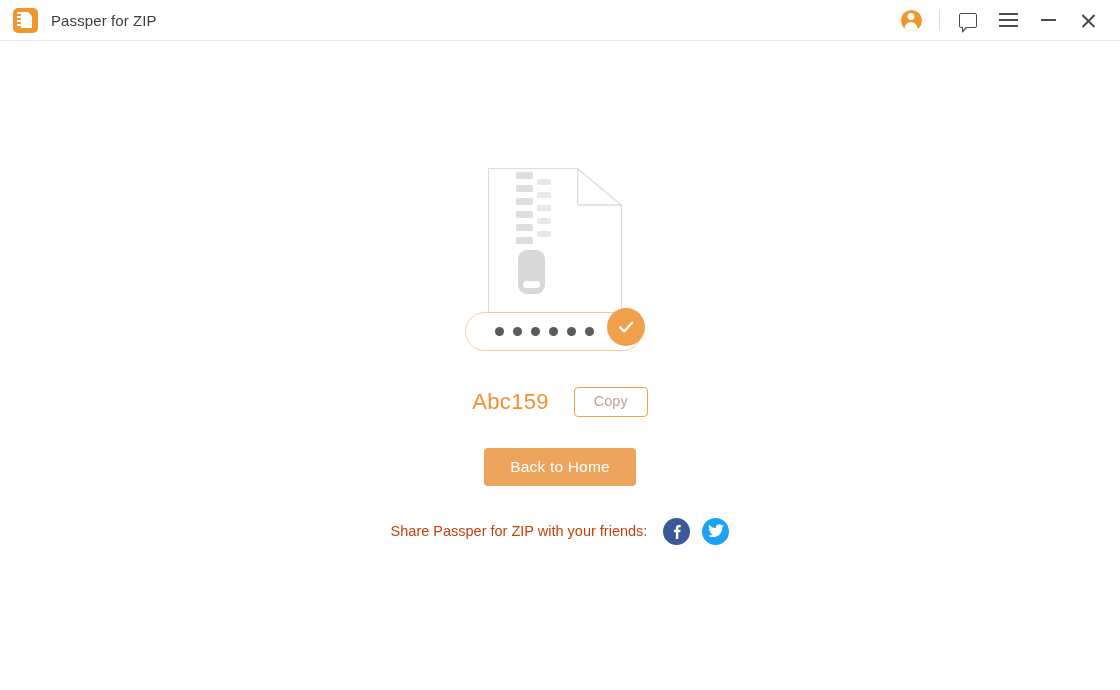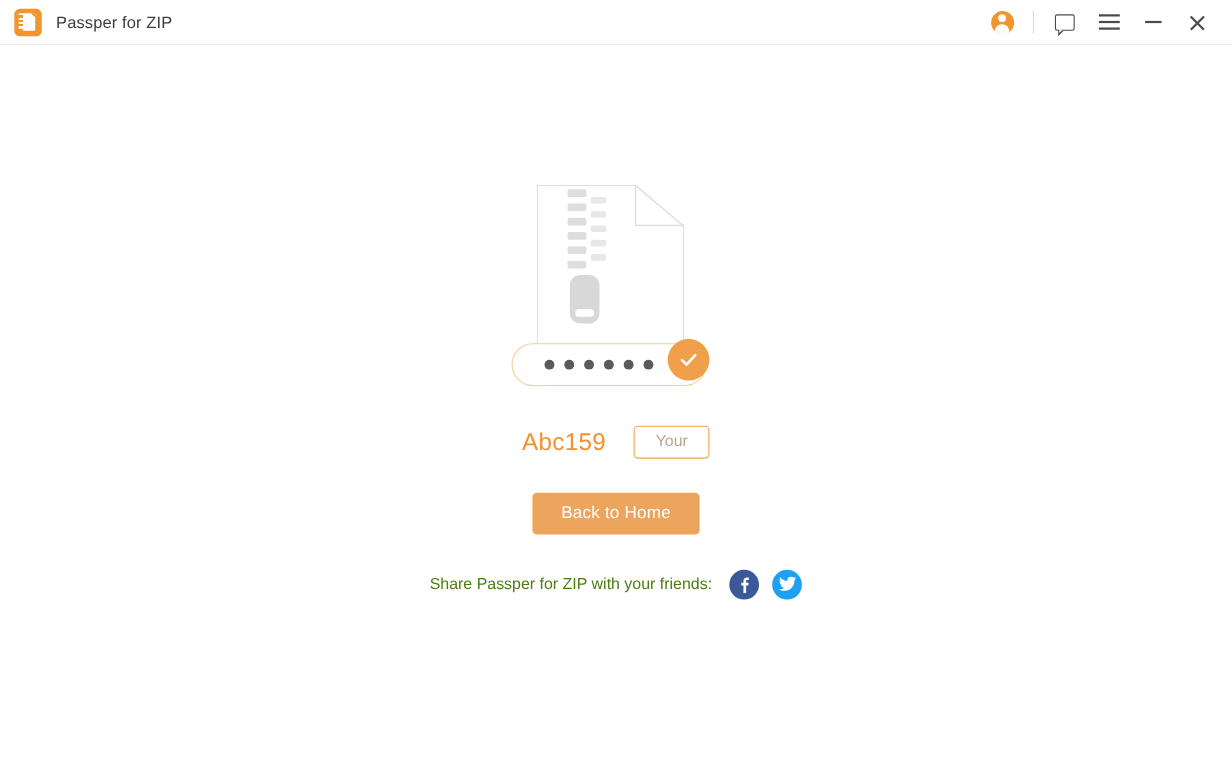--- a/index.html
+++ b/index.html
@@ -362,21 +362,21 @@
   }
 
   
   .share-row {
     margin-top: 32px;
     display: flex;
     align-items: center;
   }
   .share-label {
     font-size: 14.5px;
-    color: #4d7c0f;
+    color: #c2410c;
     margin-right: 16px;
   }
   .social {
     width: 27px;
     height: 27px;
     border-radius: 50%;
     display: flex;
     align-items: center;
     justify-content: center;
     margin-right: 12px;
@@ -462,21 +462,21 @@
       <div class="check-circle">
         <svg width="22" height="22" viewBox="0 0 22 22">
           <path d="M5,11.4 L9.2,15.4 L17,6.8" fill="none" stroke="#ffffff" stroke-width="2.3" stroke-linecap="round" stroke-linejoin="round"></path>
         </svg>
       </div>
     </div>
 
 
     <div class="pwd-row">
       <div class="pwd-value">Abc159</div>
-      <button class="copy-btn">Your</button>
+      <button class="copy-btn">Copy</button>
     </div>
 
     <button class="primary-btn">Back to Home</button>
 
     <div class="share-row">
       <div class="share-label">Share Passper for ZIP with your friends:</div>
       <div class="social fb">
         <svg width="15" height="15" viewBox="0 0 15 15">
           <path d="M9.3,15 L9.3,8.2 L11.3,8.2 L11.6,5.8 L9.3,5.8 L9.3,4.3
                    C9.3,3.6 9.5,3.2 10.5,3.2 L11.7,3.2 L11.7,1.05

